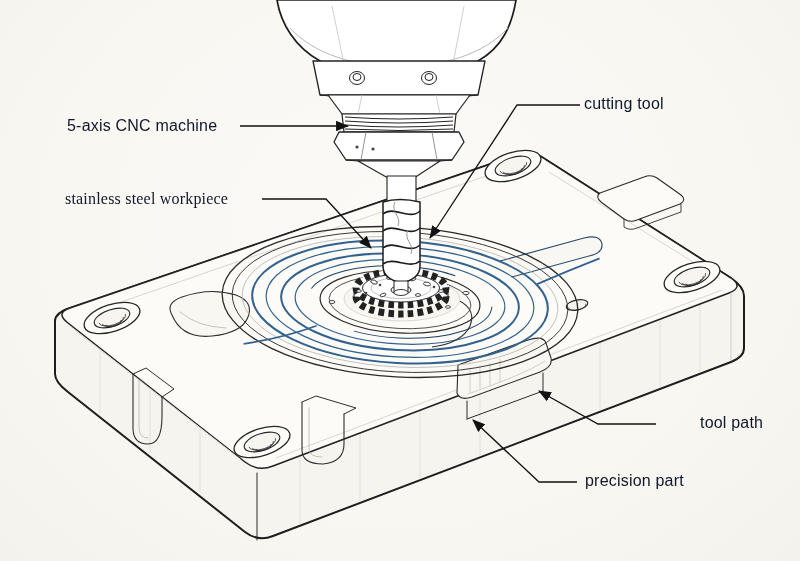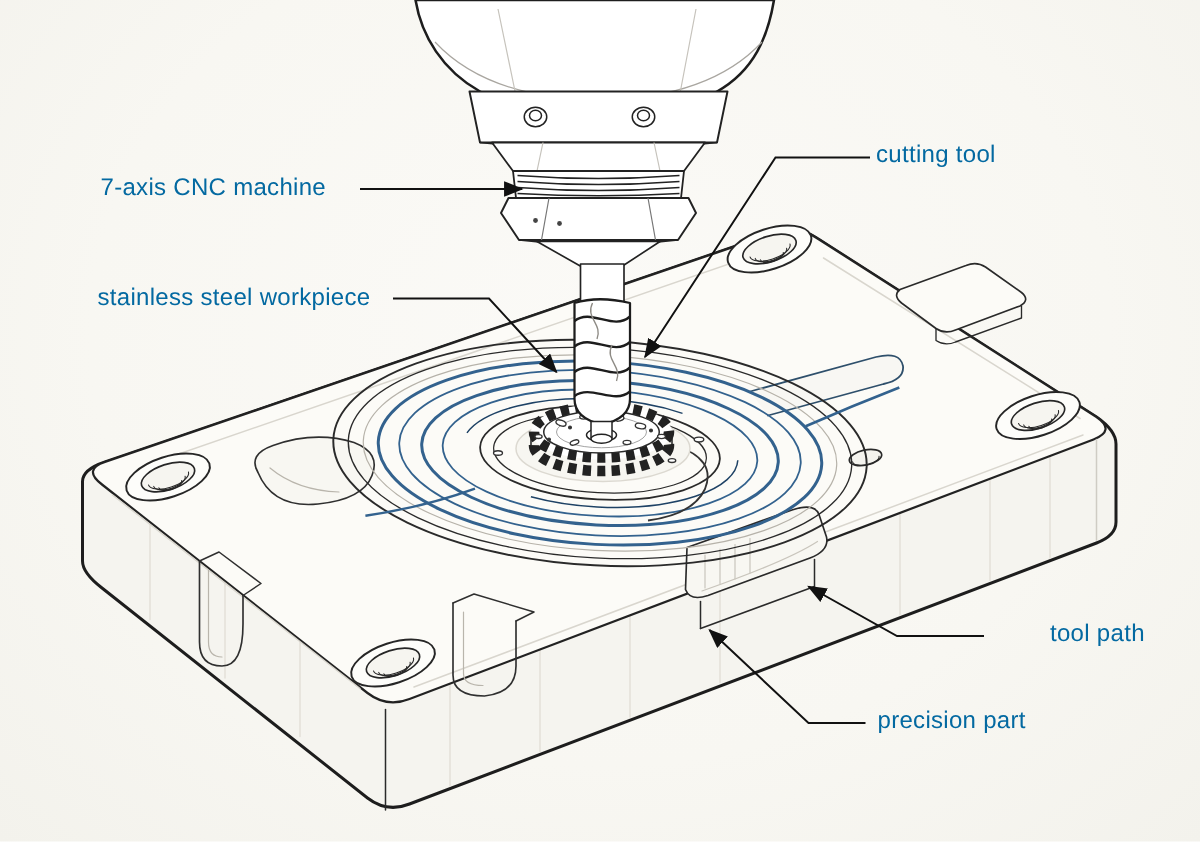--- a/index.html
+++ b/index.html
@@ -5,26 +5,26 @@
   html,body{margin:0;padding:0;}
   body{
     width:800px;height:561px;position:relative;overflow:hidden;
     background:radial-gradient(ellipse at 50% 40%, #fbfaf7 0%, #f8f7f2 60%, #f3f2ec 100%);
     font-family:"Liberation Sans", sans-serif;
   }
   #scene{position:absolute;left:0;top:0;}
   .label{
     position:absolute;
     font-size:16px;
-    color:#0369a1;
+    color:#0f172a;
     white-space:nowrap;
     letter-spacing:.2px;
   }
   .lab-cnc{left:67px;top:117px;}
-  .lab-workpiece{left:65px;top:190px;}
+  .lab-workpiece{left:65px;top:190px;font-family:Liberation Serif, serif;}
   .lab-cutting{left:584px;top:95px;}
   .lab-toolpath{left:700px;top:414px;}
   .lab-precision{left:585px;top:472px;}
 </style>
 </head>
 <body>
 
 <svg id="scene" width="800" height="561" viewBox="0 0 800 561">
   <defs>
     <marker id="arr" viewBox="0 0 10 8" refX="9.2" refY="4" markerWidth="10" markerHeight="8" orient="auto-start-reverse">
@@ -241,17 +241,17 @@
 
   <g fill="none" stroke="#111" stroke-width="1.3">
     <path d="M 240,126 L 348,126" marker-end="url(#arr)"></path>
     <path d="M 262,199 L 326,199 L 371,248" marker-end="url(#arr)"></path>
     <path d="M 580,105 L 517,105 L 430,238" marker-end="url(#arr)"></path>
     <path d="M 656,424 L 598,424 L 539,391" marker-end="url(#arr)"></path>
     <path d="M 577,482 L 539,482 L 473,420" marker-end="url(#arr)"></path>
   </g>
 </svg>
 
-<div class="label lab-cnc">7-axis CNC machine</div>
+<div class="label lab-cnc">5-axis CNC machine</div>
 <div class="label lab-workpiece">stainless steel workpiece</div>
 <div class="label lab-cutting">cutting tool</div>
 <div class="label lab-toolpath">tool path</div>
 <div class="label lab-precision">precision part</div>
 
 </body></html>

